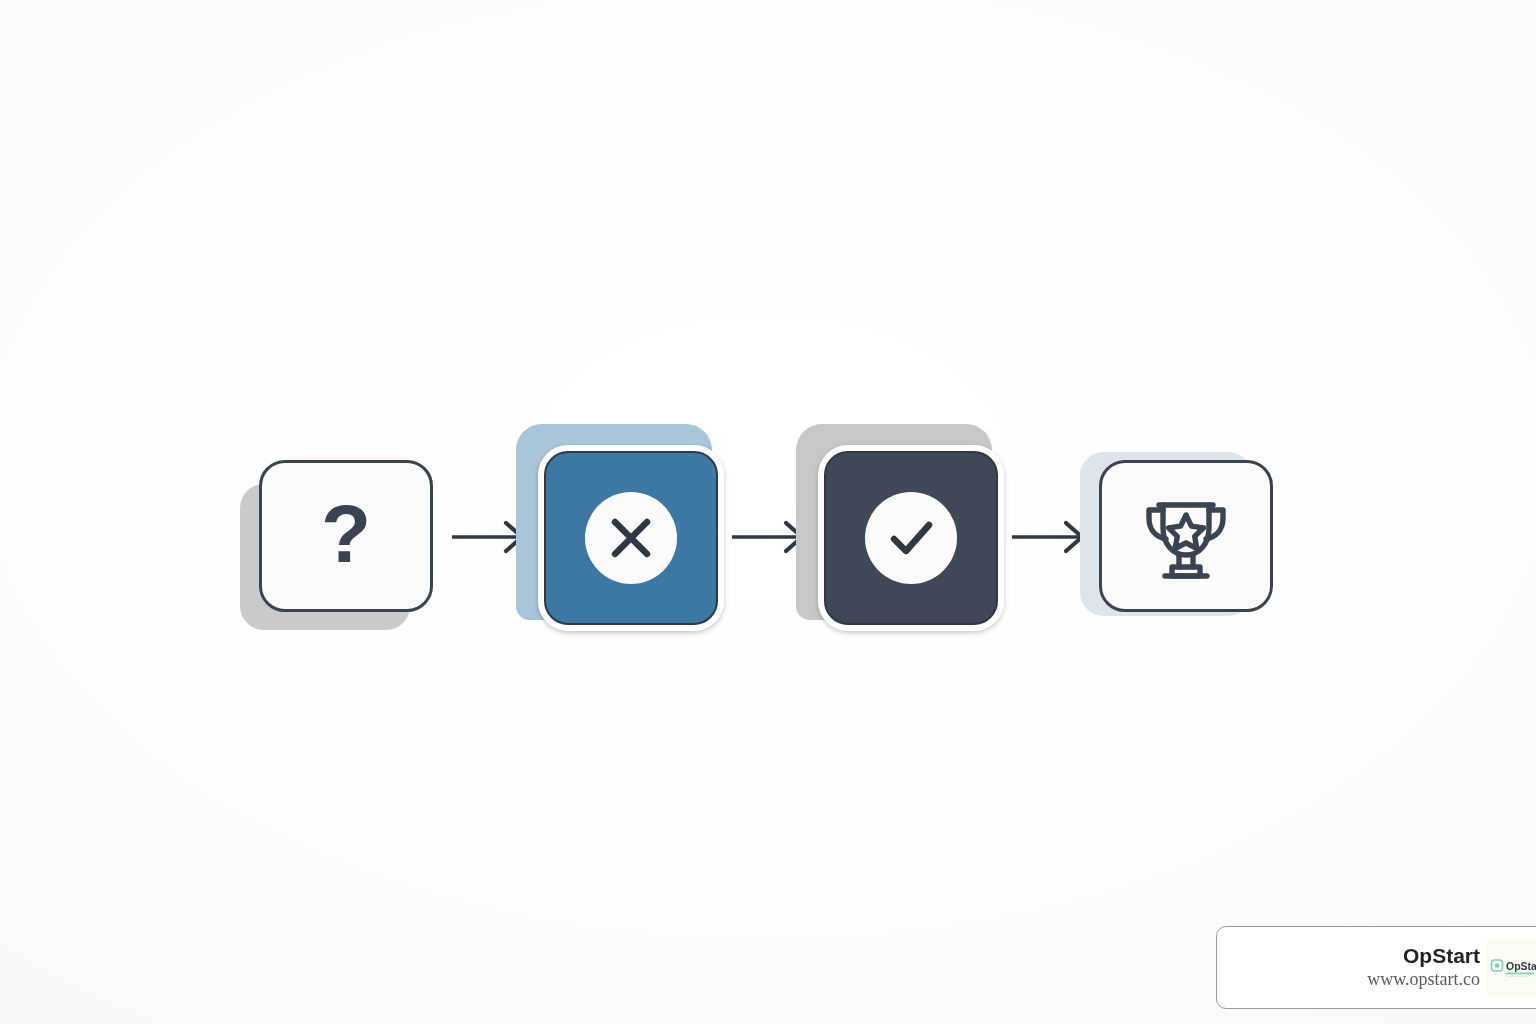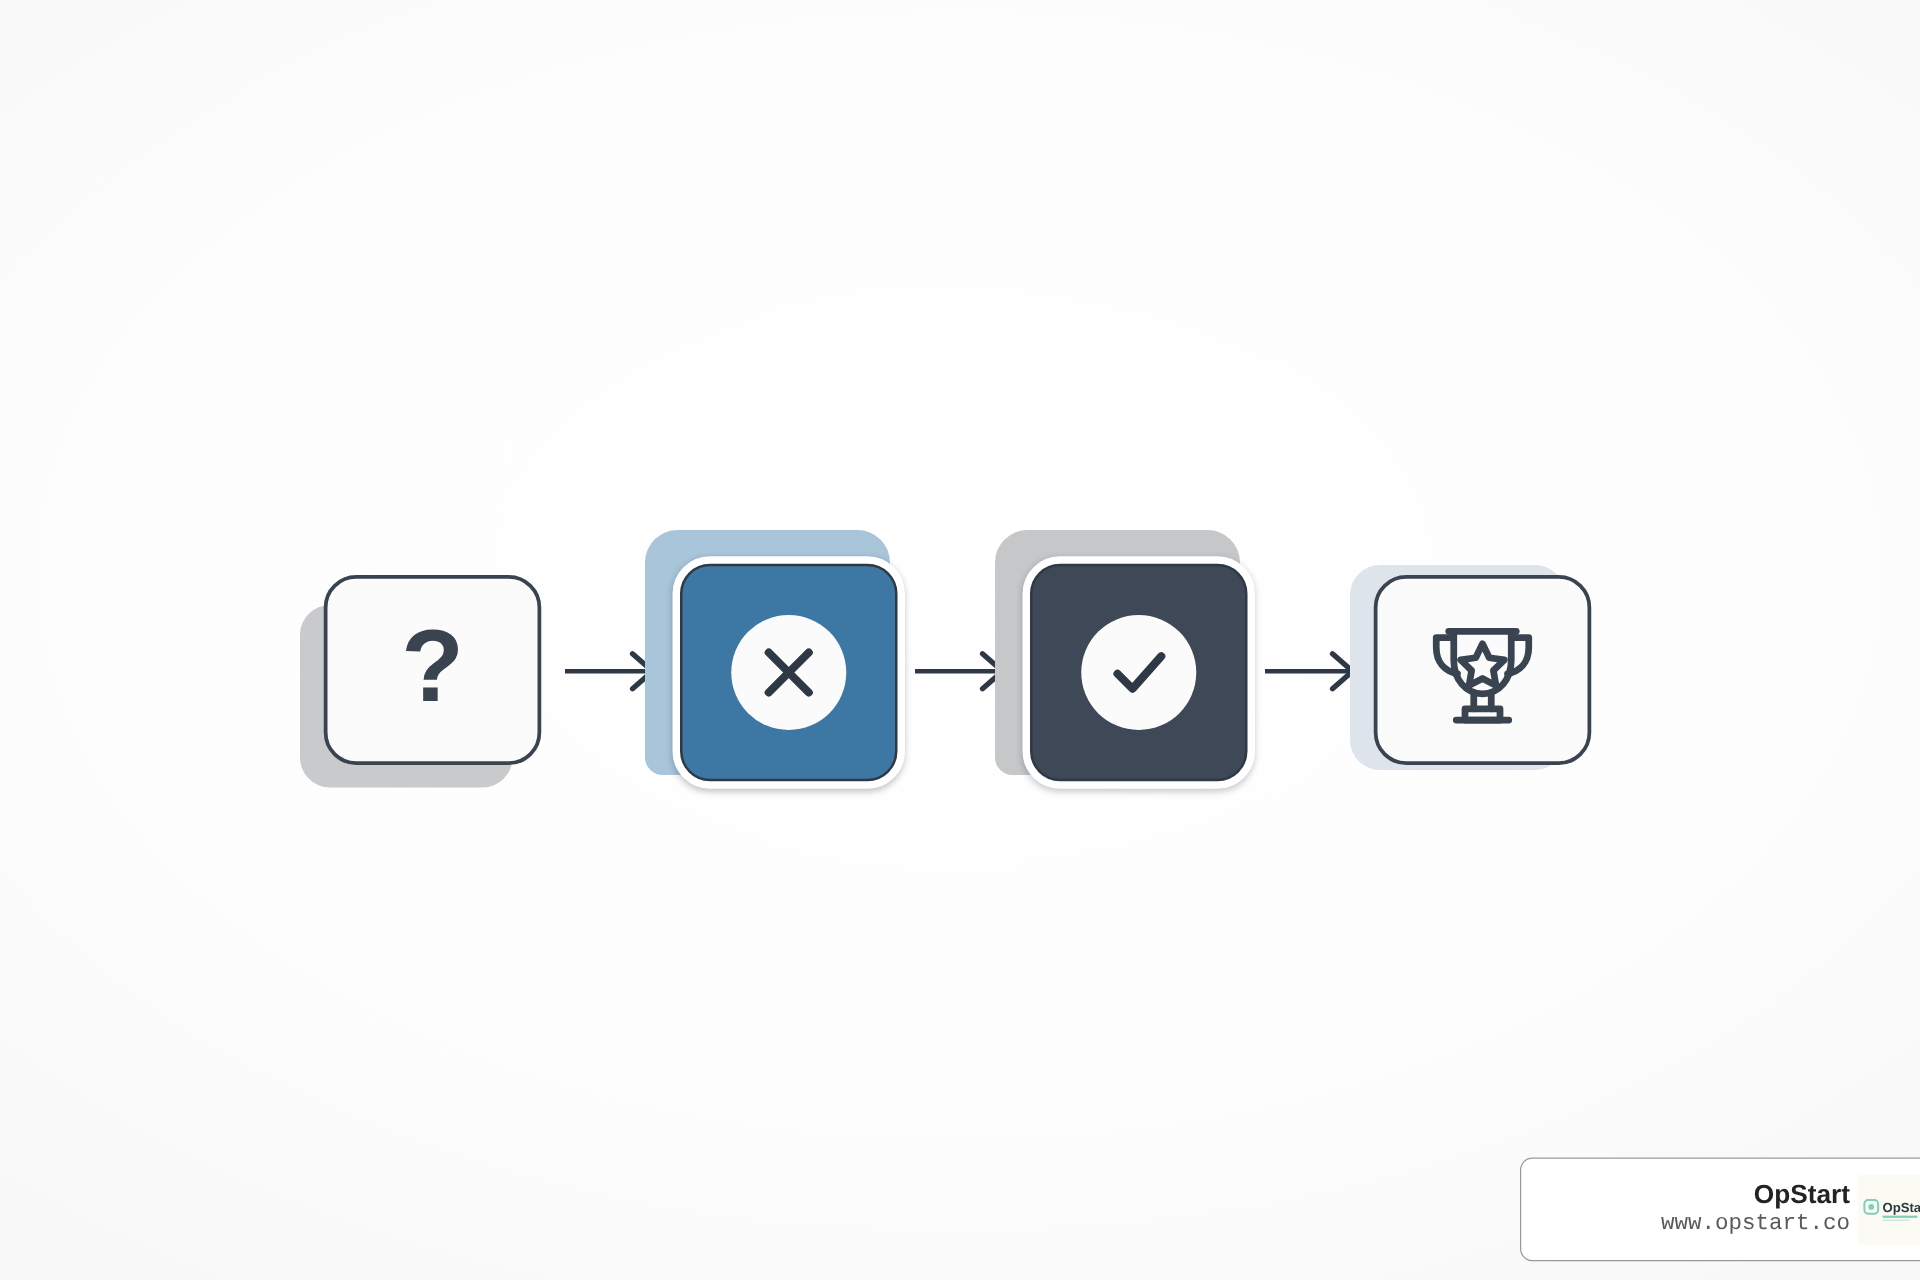--- a/index.html
+++ b/index.html
@@ -191,21 +191,21 @@
     padding-right: 6px;
   }
   .wm-title {
     font-family: "Liberation Sans", sans-serif;
     font-size: 21px;
     font-weight: 700;
     color: #232323;
     line-height: 1.15;
   }
   .wm-url {
-    font-family: Liberation Mono, monospace;
+    font-family: Liberation Serif, serif;
     font-size: 18px;
     font-weight: 400;
     color: #5a5a5a;
     line-height: 1.25;
   }
   .wm-logo {
     width: 56px;
     height: 56px;
     background: #fcfbf3;
     border-radius: 3px;

